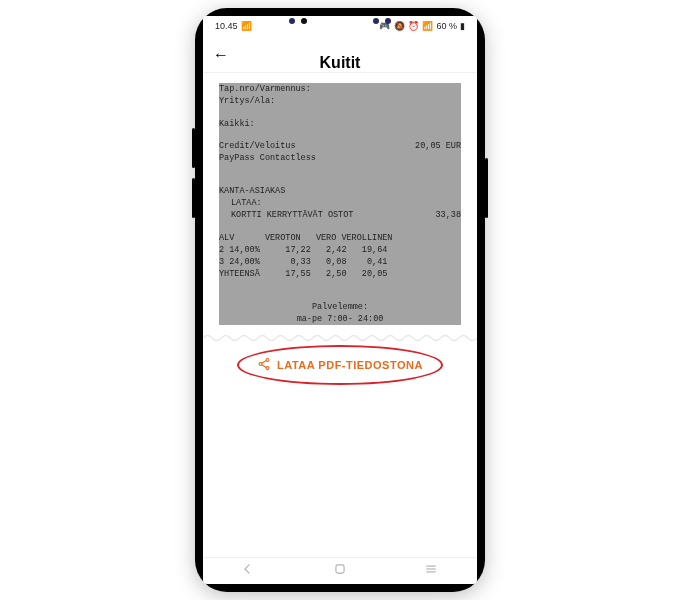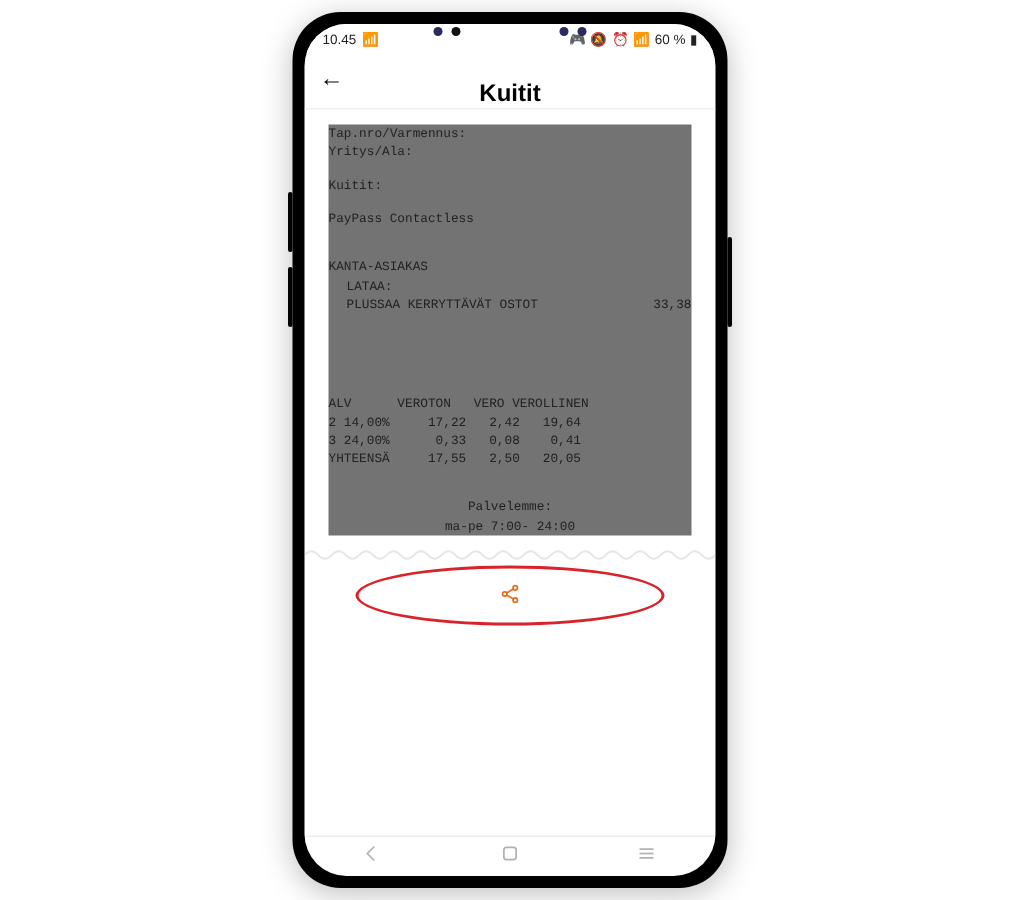--- a/index.html
+++ b/index.html
@@ -2,37 +2,37 @@
 <html><head>
 <meta charset="utf-8">
 <style>
   html,body{margin:0;padding:0;background:#fff;font-family:Arial,Helvetica,sans-serif;}
   .stage{width:680px;height:600px;position:relative;display:flex;align-items:center;justify-content:center;}
   .phone{width:290px;height:584px;background:#000;border-radius:32px;padding:8px;box-sizing:border-box;position:relative;box-shadow:0 4px 20px rgba(0,0,0,.25);}
   .side-btn{position:absolute;background:#000;border-radius:2px;}
   .side-btn.l1{left:-3px;top:120px;width:3px;height:40px;}
   .side-btn.l2{left:-3px;top:170px;width:3px;height:40px;}
   .side-btn.r1{right:-3px;top:150px;width:3px;height:60px;}
-  .screen{width:100%;height:100%;background:#fff;border-radius:28px;overflow:hidden;display:flex;flex-direction:column;}
+  .screen{width:100%;height:100%;background:#fff;border-radius:4px;overflow:hidden;display:flex;flex-direction:column;}
   .statusbar{height:20px;background:#fff;display:flex;align-items:center;justify-content:space-between;padding:0 12px;font-size:9px;color:#222;}
   .status-left{display:flex;align-items:center;gap:4px;}
   .status-right{display:flex;align-items:center;gap:3px;}
   .sensors{position:absolute;top:10px;left:50%;transform:translateX(-50%);display:flex;gap:6px;}
   .dot{width:6px;height:6px;border-radius:50%;background:#111;}
   .dot.ir{background:#2a2a60;}
   .appbar{height:36px;display:flex;align-items:center;justify-content:center;position:relative;border-bottom:1px solid #f0f0f0;}
   .back{position:absolute;left:10px;top:8px;font-size:16px;font-weight:bold;}
   .title{font-weight:700;font-size:16px;font-family:Arial,Helvetica,sans-serif;margin-top:17px;}
   .receipt-wrap{flex:1;overflow:hidden;position:relative;padding:10px 16px 0;}
-  .receipt{font-family:"Courier New",Courier,monospace;font-size:8.5px;line-height:1.45;color:#222;position:relative;background:#737373;}
+  .receipt{font-family:"Courier New",Courier,monospace;font-size:8.5px;line-height:1.45;color:#222;position:relative;background:#a3a3a3;}
   .row{display:flex;justify-content:space-between;white-space:pre;}
   .indent{padding-left:12px;}
   .center{text-align:center;}
   .gap{height:10px;}
-  .tbl{white-space:pre;margin-top:44px;}
+  .tbl{white-space:pre;}
   .tear-line{position:relative;height:10px;margin:8px -16px 0;}
   .tear-line svg{width:100%;height:10px;display:block;}
   .download{display:flex;align-items:center;justify-content:center;gap:6px;color:#e96b1c;font-weight:700;font-size:11px;letter-spacing:.5px;height:44px;position:relative;}
   .annot{position:absolute;border:2px solid #d8232a;border-radius:50%/50%;pointer-events:none;}
   .navbar{height:26px;display:flex;align-items:center;justify-content:space-around;border-top:1px solid #eee;}
   .nav-ico{opacity:.5;}
 </style>
 </head>
 <body>
 
@@ -67,29 +67,33 @@
       <div class="appbar">
         <span class="back">←</span>
         <span class="title">Kuitit</span>
       </div>
 
       <div class="receipt-wrap">
         <div class="receipt">
           <div>Tap.nro/Varmennus:</div>
           <div>Yritys/Ala:</div>
           <div class="gap"></div>
-          <div>Kuitit:</div>
+          <div>Kaikki:</div>
           <div class="gap"></div>
+          <div class="row">
+            <span>Credit/Veloitus</span>
+            <span>20,05 EUR</span>
+          </div>
           <div>PayPass Contactless</div>
           <div class="gap"></div>
             <div class="gap"></div>
           <div>KANTA-ASIAKAS</div>
           <div class="indent">LATAA:</div>
           <div class="row indent">
-            <span>PLUSSAA KERRYTTÄVÄT OSTOT</span>
+            <span>KORTTI KERRYTTÄVÄT OSTOT</span>
             <span>33,38</span>
           </div>
           <div class="gap"></div>
           <div class="tbl" id="vat-table">ALV      VEROTON   VERO VEROLLINEN
 2 14,00%     17,22   2,42   19,64
 3 24,00%      0,33   0,08    0,41
 YHTEENSÄ     17,55   2,50   20,05</div>
           <div class="gap"></div>
             <div class="gap"></div>
           <div class="center">Palvelemme:</div>
@@ -103,20 +107,21 @@
         <div class="download">
           <span>
             <svg width="14" height="14" viewBox="0 0 24 24" fill="none" stroke="#e96b1c" stroke-width="2">
                 <circle cx="18" cy="5" r="2.5"></circle>
                 <circle cx="6" cy="12" r="2.5"></circle>
                 <circle cx="18" cy="19" r="2.5"></circle>
                 <line x1="8.2" y1="10.8" x2="15.8" y2="6.2"></line>
                 <line x1="8.2" y1="13.2" x2="15.8" y2="17.8"></line>
               </svg>
           </span>
+          <span>LATAA PDF-TIEDOSTONA</span>
           <div class="annot" style="left:18px;right:18px;top:2px;bottom:2px;"></div>
         </div>
       </div>
 
       <div class="navbar">
         <span class="nav-ico"><svg width="14" height="14" viewBox="0 0 24 24" fill="none" stroke="#666" stroke-width="2">
               <path d="M13 4 L5 12 L13 20"></path>
             </svg></span>
         <span class="nav-ico"><svg width="14" height="14" viewBox="0 0 24 24" fill="none" stroke="#666" stroke-width="2">
               <rect x="5" y="5" width="14" height="14" rx="3"></rect>

